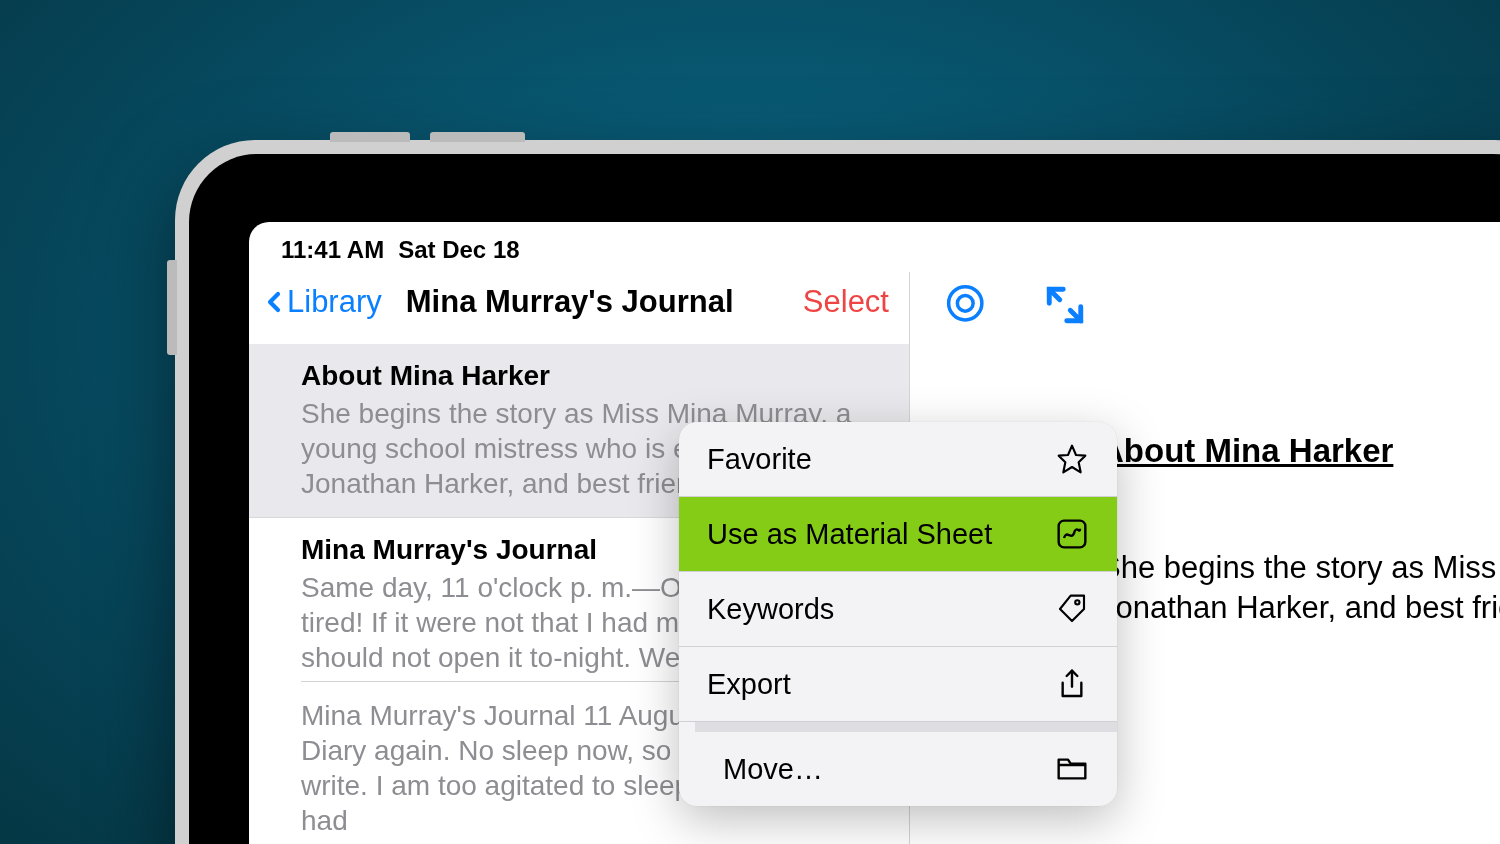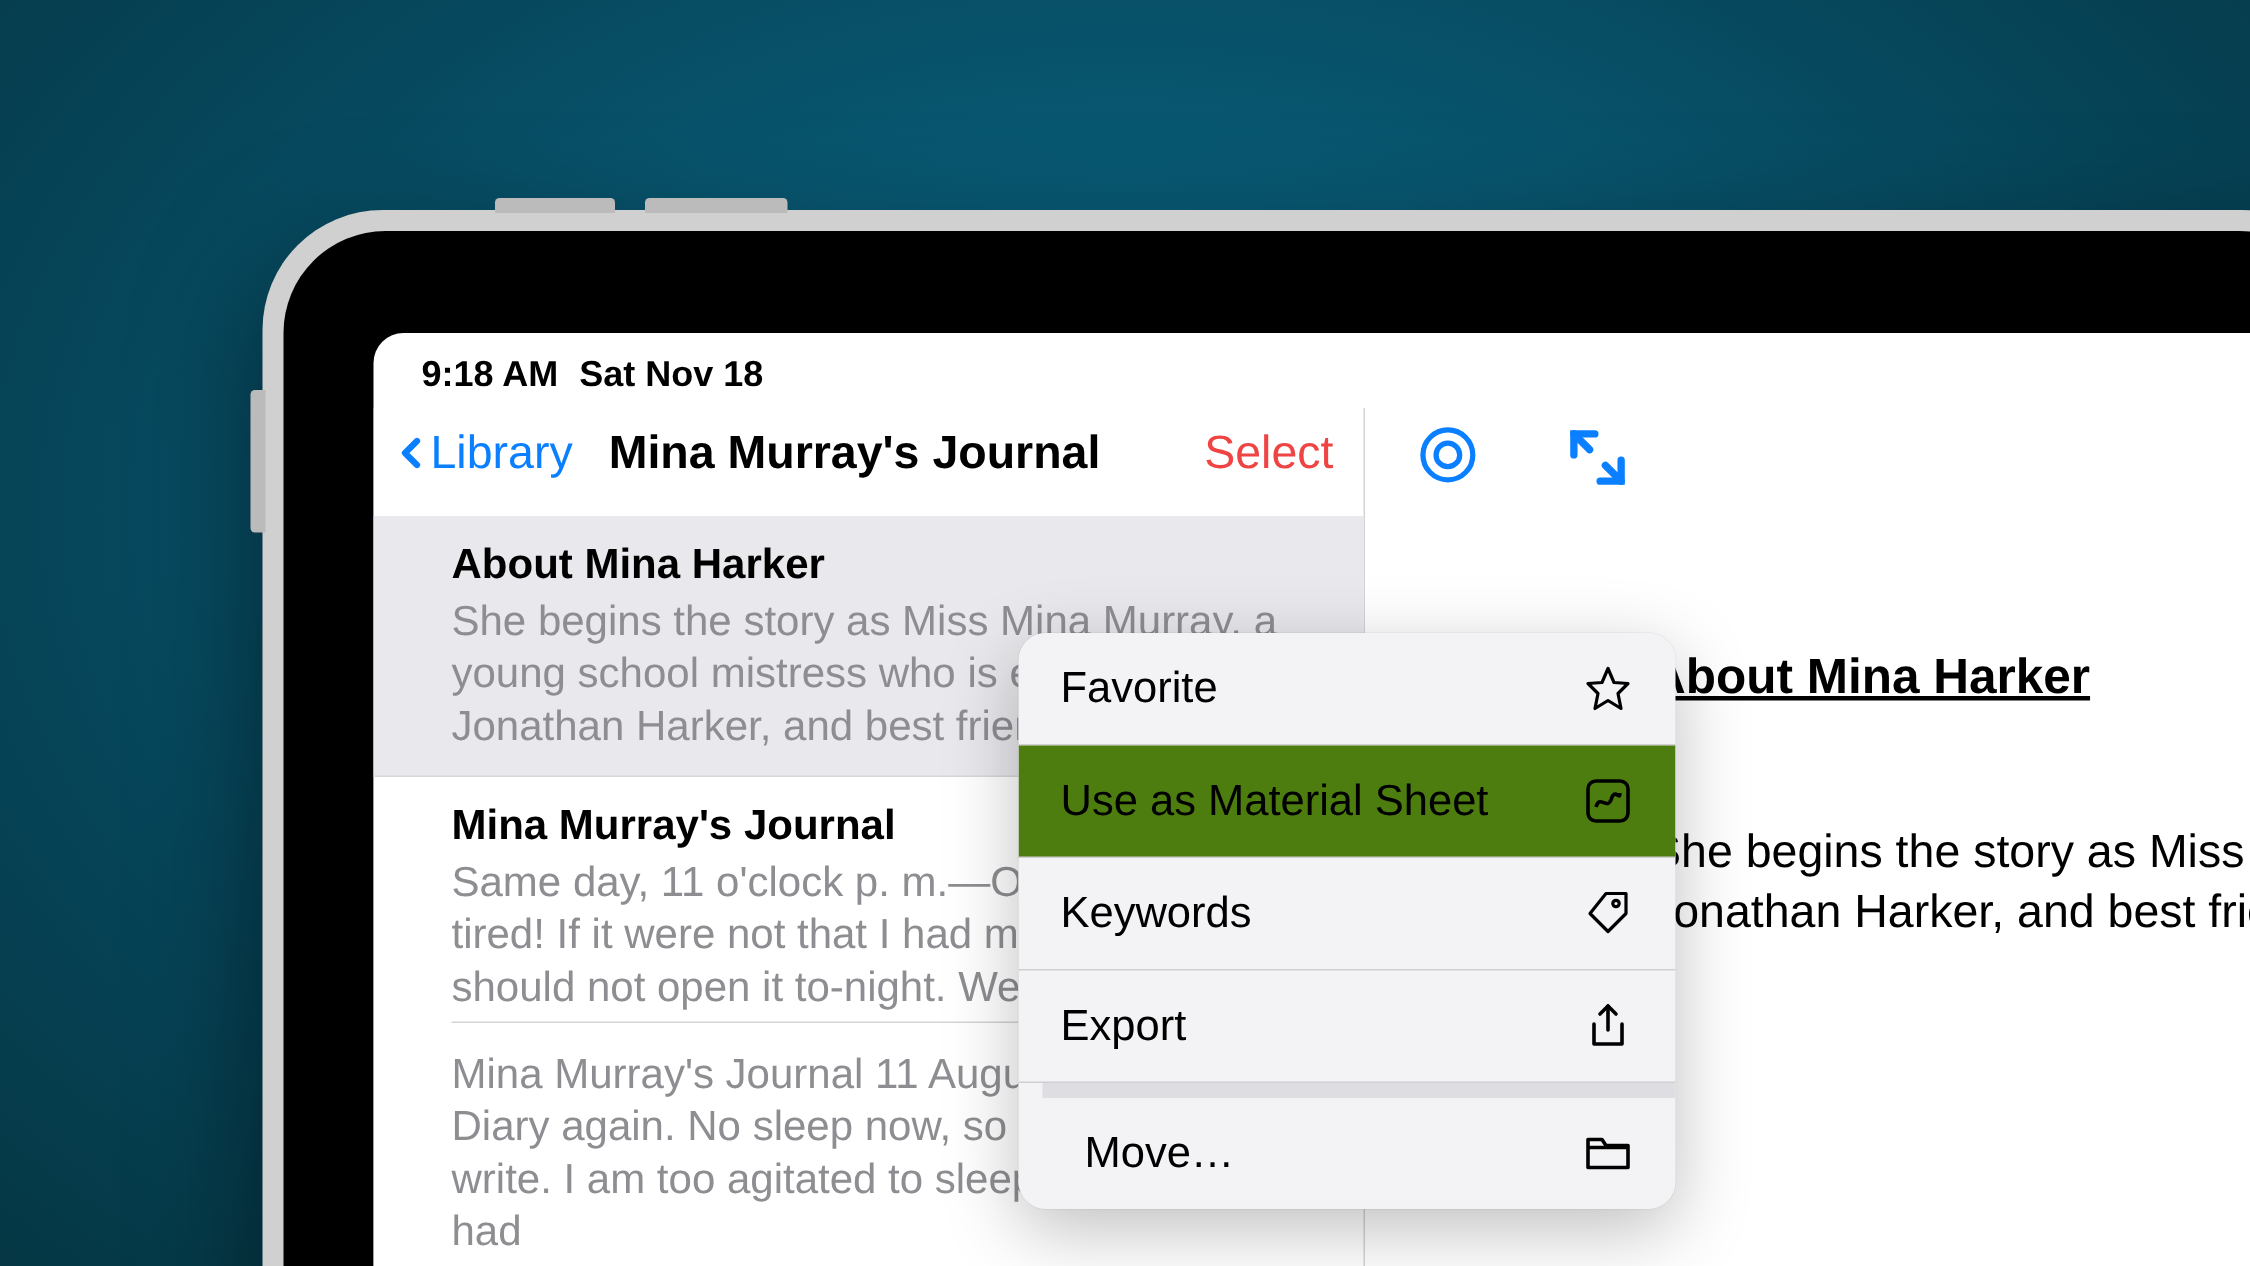--- a/index.html
+++ b/index.html
@@ -169,42 +169,42 @@
   .menu-item {
     display: flex;
     align-items: center;
     justify-content: space-between;
     padding: 20px 28px;
     font-size: 29px;
     color: #000;
     border-bottom: 0.5px solid #d0d0d4;
   }
   .menu-item:last-child { border-bottom: none; }
-  .menu-item.highlighted { background: #4d7c0f; }
+  .menu-item.highlighted { background: #84cc16; }
   .menu-item.section-start { border-top: 10px solid #dedee2; margin-left: 16px; }
   .menu-icon { width: 34px; height: 34px; display:flex; align-items:center; justify-content:center; }
   .divider-thin {
     height: 0.5px;
     background: #d4d4d8;
     margin: 0 52px;
   }
 </style>
 </head>
 <body>
 
 <div class="device">
   <div class="device-button vol1"></div>
   <div class="device-button vol2"></div>
   <div class="side-button side1"></div>
   <div class="device-inner">
     <div class="screen">
 
       <div class="status-bar">
-        <span>9:18 AM</span>
-        <span>Sat Nov 18</span>
+        <span>11:41 AM</span>
+        <span>Sat Dec 18</span>
       </div>
 
       <div class="content-split">
         <div class="sidebar">
           <div class="nav-header">
             <div class="back-btn">
               <span class="back-chevron">
                 <svg viewBox="0 0 24 24" width="24" height="36" fill="none" stroke="currentColor" stroke-width="4.2" stroke-linecap="round" stroke-linejoin="round">
                     <polyline points="15 4 7 12 15 20"></polyline>
                   </svg>

